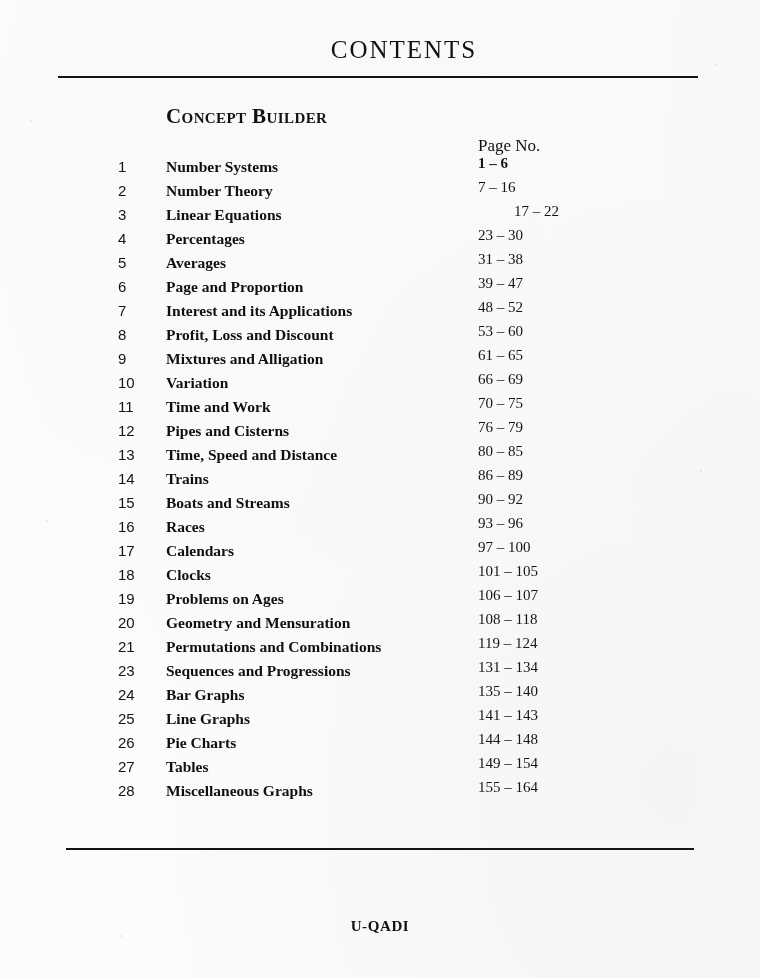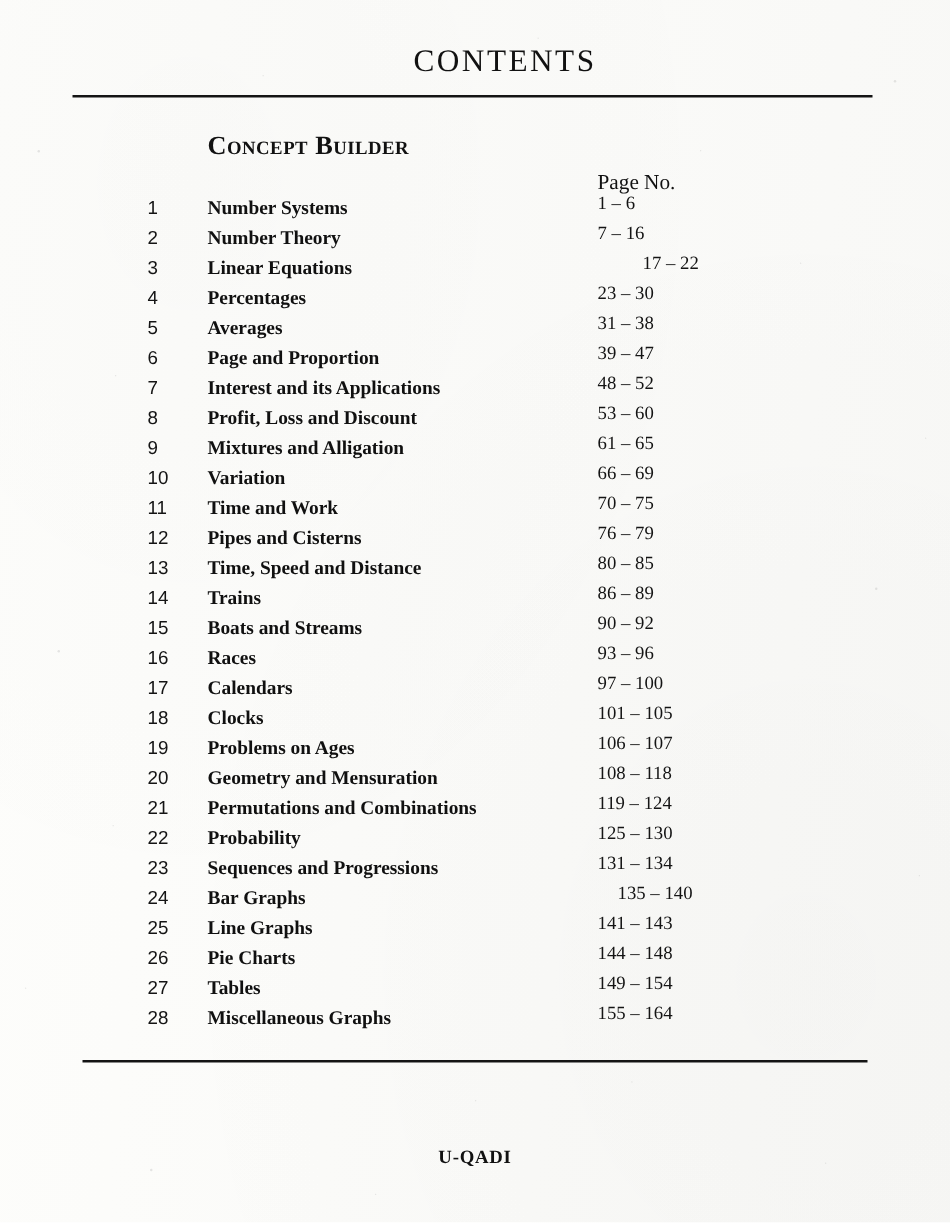--- a/index.html
+++ b/index.html
@@ -149,21 +149,21 @@
 <div class="rule-top"></div>
 
 <div class="section-heading">Concept Builder</div>
 
 <div class="page-no-header">Page No.</div>
 
 <div class="toc" id="toc-list">
     <div class="toc-row">
       <span class="toc-num">1</span>
       <span class="toc-title">Number Systems</span>
-      <span class="toc-pages" style="top: -3px; position: absolute;">1 – 6</span>
+      <span class="toc-pages" style="top: -3px; position: absolute; font-weight: bold;">1 – 6</span>
     </div>
     <div class="toc-row">
       <span class="toc-num">2</span>
       <span class="toc-title">Number Theory</span>
       <span class="toc-pages" style="top: -3px; position: absolute;">7 – 16</span>
     </div>
     <div class="toc-row">
       <span class="toc-num">3</span>
       <span class="toc-title">Linear Equations</span>
       <span class="toc-pages" style="top: -3px; position: absolute; margin-left: 36px;">17 – 22</span>
@@ -252,33 +252,28 @@
       <span class="toc-num">20</span>
       <span class="toc-title">Geometry and Mensuration</span>
       <span class="toc-pages" style="top: -3px; position: absolute;">108 – 118</span>
     </div>
     <div class="toc-row">
       <span class="toc-num">21</span>
       <span class="toc-title">Permutations and Combinations</span>
       <span class="toc-pages" style="top: -3px; position: absolute;">119 – 124</span>
     </div>
     <div class="toc-row">
-      <span class="toc-num">22</span>
-      <span class="toc-title">Probability</span>
-      <span class="toc-pages" style="top: -3px; position: absolute;">125 – 130</span>
-    </div>
-    <div class="toc-row">
       <span class="toc-num">23</span>
       <span class="toc-title">Sequences and Progressions</span>
       <span class="toc-pages" style="top: -3px; position: absolute;">131 – 134</span>
     </div>
     <div class="toc-row">
       <span class="toc-num">24</span>
       <span class="toc-title">Bar Graphs</span>
-      <span class="toc-pages" style="top: -3px; position: absolute; margin-left: 16px;">135 – 140</span>
+      <span class="toc-pages" style="top: -3px; position: absolute;">135 – 140</span>
     </div>
     <div class="toc-row">
       <span class="toc-num">25</span>
       <span class="toc-title">Line Graphs</span>
       <span class="toc-pages" style="top: -3px; position: absolute;">141 – 143</span>
     </div>
     <div class="toc-row">
       <span class="toc-num">26</span>
       <span class="toc-title">Pie Charts</span>
       <span class="toc-pages" style="top: -3px; position: absolute;">144 – 148</span>

